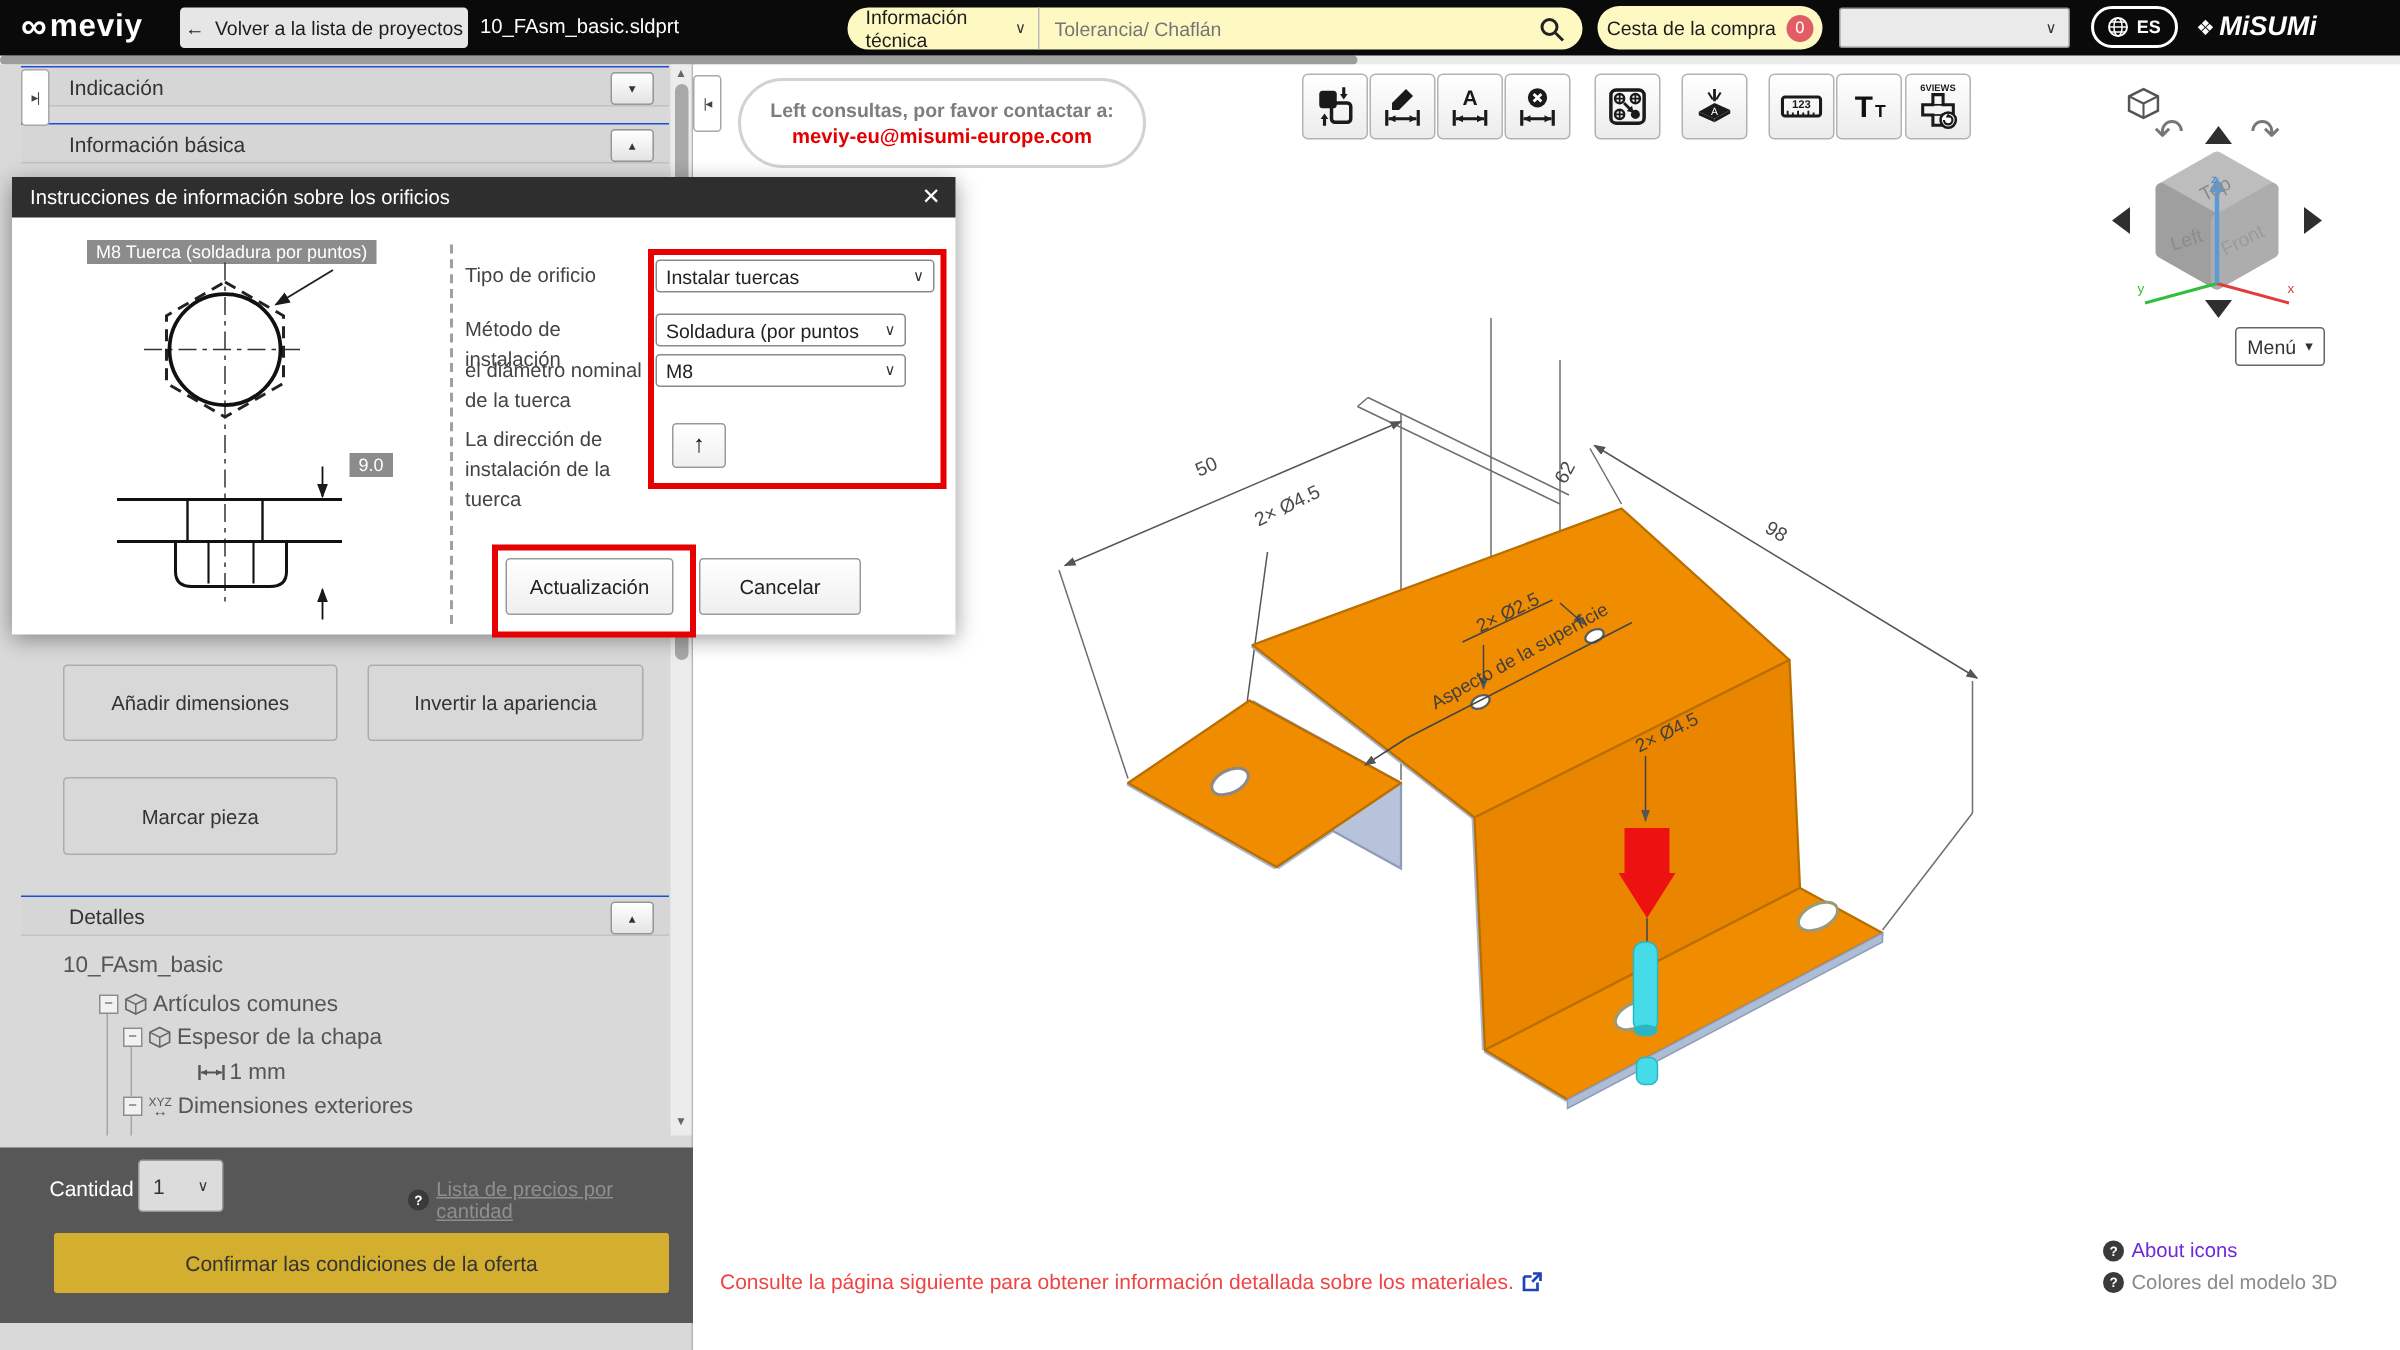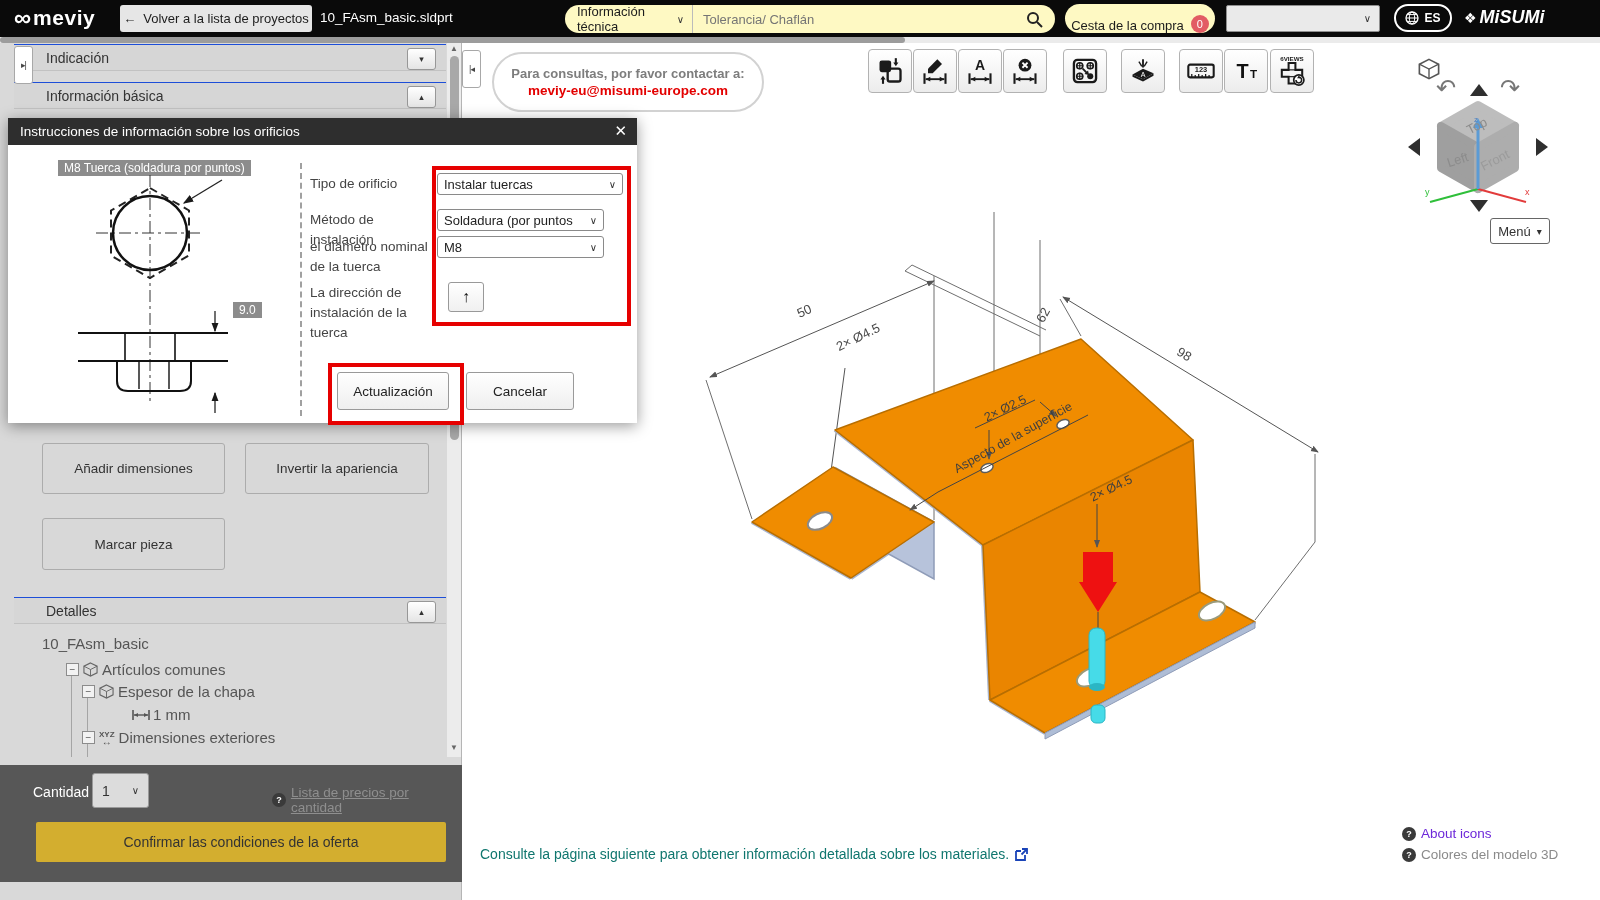--- a/index.html
+++ b/index.html
@@ -57,21 +57,21 @@
       </div>
       <input style="flex: 1 1 0%; border: 0px; outline: 0px; font-size: 13px; padding: 0px 10px; font-family: inherit; background: transparent;" placeholder="Tolerancia/ Chaflán">
       <span style="margin-right:12px;display:flex;">
         <svg width="17" height="17" viewBox="0 0 17 17">
             <circle cx="7" cy="7" r="5" fill="none" stroke="#222" stroke-width="2"></circle>
             <line x1="11" y1="11" x2="16" y2="16" stroke="#222" stroke-width="2"></line>
           </svg>
       </span>
     </div>
 
-    <div class="abs pill" style="left:1065px;top:4px;width:150px;height:29px;justify-content:center;gap:7px;align-items:flex-end;">
+    <div class="abs pill" style="left:1065px;top:4px;width:150px;height:29px;justify-content:center;gap:7px;">
       <span>Cesta de la compra</span>
       <span style="width:18px;height:18px;border-radius:50%;background:#e25c64;color:#fff;font-size:11px;display:flex;align-items:center;justify-content:center;">0</span>
     </div>
 
     <div class="abs" style="left:1226px;top:5px;width:154px;height:27px;background:#eaeaea;border:1px solid #8f8f8f;border-radius:2px;display:flex;align-items:center;justify-content:flex-end;padding-right:8px;box-sizing:border-box;">
       <span class="caret">∨</span>
     </div>
 
     <div class="abs" style="left:1394px;top:4px;width:58px;height:28px;border:2px solid #fff;border-radius:15px;display:flex;align-items:center;justify-content:center;gap:5px;color:#fff;box-sizing:border-box;">
       <span style="display:flex;">
@@ -149,21 +149,21 @@
           <line x1="17" y1="1" x2="17" y2="11" stroke="#555" stroke-width="1.6"></line>
           <line x1="2" y1="6" x2="16" y2="6" stroke="#555" stroke-width="1.4"></line>
           <polygon points="2,6 6,4 6,8" fill="#555"></polygon>
           <polygon points="16,6 12,4 12,8" fill="#555"></polygon>
         </svg>
       <span class="treelabel">1 mm</span>
     </div>
     <div class="abs" style="left:82px;top:686px;display:flex;align-items:center;gap:4px;">
       <span class="expander">−</span>
       <span style="display:inline-flex;flex-direction:column;align-items:center;line-height:7px;">
-        <span style="font-size:8px;color:#555;font-weight:bold;">XYZ</span>
+        <span style="font-size:8px;color:#555;font-weight:normal;">XYZ</span>
         <span style="font-size:10px;color:#555;">↔</span>
       </span>
       <span class="treelabel">Dimensiones exteriores</span>
     </div>
 
     <div class="abs" style="left:447px;top:0;width:14px;height:714px;background:#ececec;">
       <div style="text-align:center;font-size:8px;color:#666;line-height:12px;">▲</div>
       <div class="abs" style="left:2.5px;top:13px;width:9px;height:384px;background:#a8a8a8;border-radius:5px;"></div>
       <div class="abs" style="left:0;top:700px;width:14px;text-align:center;font-size:8px;color:#666;">▼</div>
     </div>
@@ -188,21 +188,21 @@
       <span>▸|</span>
     </div>
 
   <div class="handle" style="left:462px;top:50px;z-index:20;">
       <span>|◂</span>
     </div>
 
   <div class="abs" style="left:463px;top:43px;width:1137px;height:857px;background:#fff;"></div>
 
   <div class="abs" style="left:492px;top:52px;width:268px;height:56px;border:2px solid #d2d2d2;border-radius:30px;background:#fff;display:flex;flex-direction:column;align-items:center;justify-content:center;gap:2px;z-index:5;">
-    <span style="color:#7d7d7d;font-size:13px;font-weight:bold;">Para consultas, por favor contactar a:</span>
+    <span style="color:#7d7d7d;font-size:13px;font-weight:bold;">Left consultas, por favor contactar a:</span>
     <span style="color:#e30000;font-size:13.5px;font-weight:bold;">meviy-eu@misumi-europe.com</span>
   </div>
 
   <div class="toolbtn" style="left:868px;">
     <svg width="28" height="28" viewBox="0 0 24 24">
         <rect x="3" y="3" width="10" height="10" rx="2" fill="#1a1a1a"></rect>
         <rect x="10" y="10" width="11" height="11" rx="2" fill="none" stroke="#1a1a1a" stroke-width="2"></rect>
         <line x1="17" y1="1" x2="17" y2="6" stroke="#1a1a1a" stroke-width="1.8"></line>
         <polygon points="17,8 14.8,4.8 19.2,4.8" fill="#1a1a1a"></polygon>
         <line x1="6" y1="23" x2="6" y2="18" stroke="#1a1a1a" stroke-width="1.8"></line>
@@ -390,21 +390,21 @@
     <text x="451" y="310" font-size="12.5" fill="#3f3f3f" text-anchor="middle" transform="rotate(-26 451 310)">2× Ø4.5</text>
     <line x1="435" y1="322" x2="435" y2="365" stroke="#444" stroke-width="1" marker-end="url(#me)"></line>
     <line x1="436" y1="430" x2="436" y2="448" stroke="#444" stroke-width="1"></line>
     <rect x="429" y="523" width="14" height="18" rx="5" fill="#46dbe8" stroke="#2bb6c4" stroke-width="1"></rect>
     <rect x="427" y="446" width="16" height="60" rx="7" fill="#46dbe8" stroke="#2bb6c4" stroke-width="1"></rect>
     <ellipse cx="435" cy="505" rx="8" ry="4" fill="#2bb6c4"></ellipse>
     <path d="M421,370 h30 v30 h4 l-19,30 l-19,-30 h4 Z" fill="#ee1111"></path>
   </svg>
 
   <div class="abs" style="left:480px;top:846px;display:flex;align-items:center;gap:5px;z-index:4;">
-    <span style="color:#0f766e;font-size:14px;">Consulte la página siguiente para obtener información detallada sobre los materiales.</span>
+    <span style="color:#ef4444;font-size:14px;">Consulte la página siguiente para obtener información detallada sobre los materiales.</span>
     <svg width="15" height="15" viewBox="0 0 15 15">
         <path d="M2,4 h5 M2,4 v9 h9 v-5" fill="none" stroke="#1a44b8" stroke-width="1.8"></path>
         <path d="M8,2 h5 v5" fill="none" stroke="#1a44b8" stroke-width="1.8"></path>
         <line x1="13" y1="2" x2="7.5" y2="7.5" stroke="#1a44b8" stroke-width="1.8"></line>
       </svg>
   </div>
   <div class="abs" style="left:1402px;top:826px;display:flex;align-items:center;">
     <span class="qcircle">?</span>
     <span style="color:#6d28d9;font-size:13.5px;">About icons</span>
   </div>

